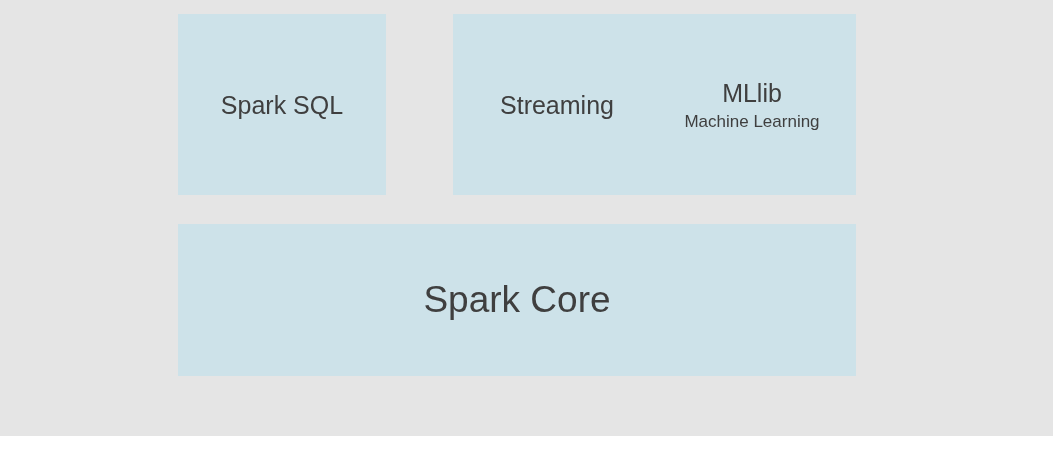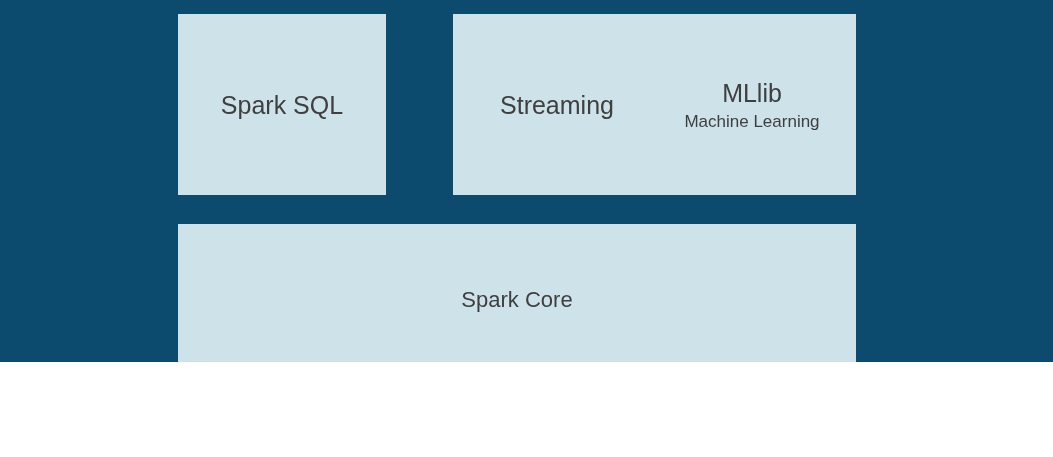--- a/index.html
+++ b/index.html
@@ -4,22 +4,22 @@
 <style>
   html, body {
     margin: 0;
     padding: 0;
     background: #ffffff;
     font-family: "Liberation Sans", sans-serif;
   }
   .canvas {
     position: relative;
     width: 1053px;
-    height: 362px;
-    background: #0c4a6e;
+    height: 436px;
+    background: #e5e5e5;
     overflow: hidden;
   }
   .box {
     position: absolute;
     background: #cde2e9;
     display: flex;
     flex-direction: column;
     align-items: center;
     justify-content: center;
     text-align: center;
@@ -43,21 +43,21 @@
     font-size: 25px;
     line-height: 34px;
     color: #3f3f3f;
   }
   .label-sub {
     font-size: 17px;
     line-height: 24px;
     color: #3f3f3f;
   }
   .label-core {
-    font-size: 22px;
+    font-size: 37px;
     color: #3f3f3f;
   }
 </style>
 </head>
 <body>
 
 <div class="canvas">
 
   <div class="box box-top box-spark-sql">
     <div class="label-line">Spark SQL</div>

